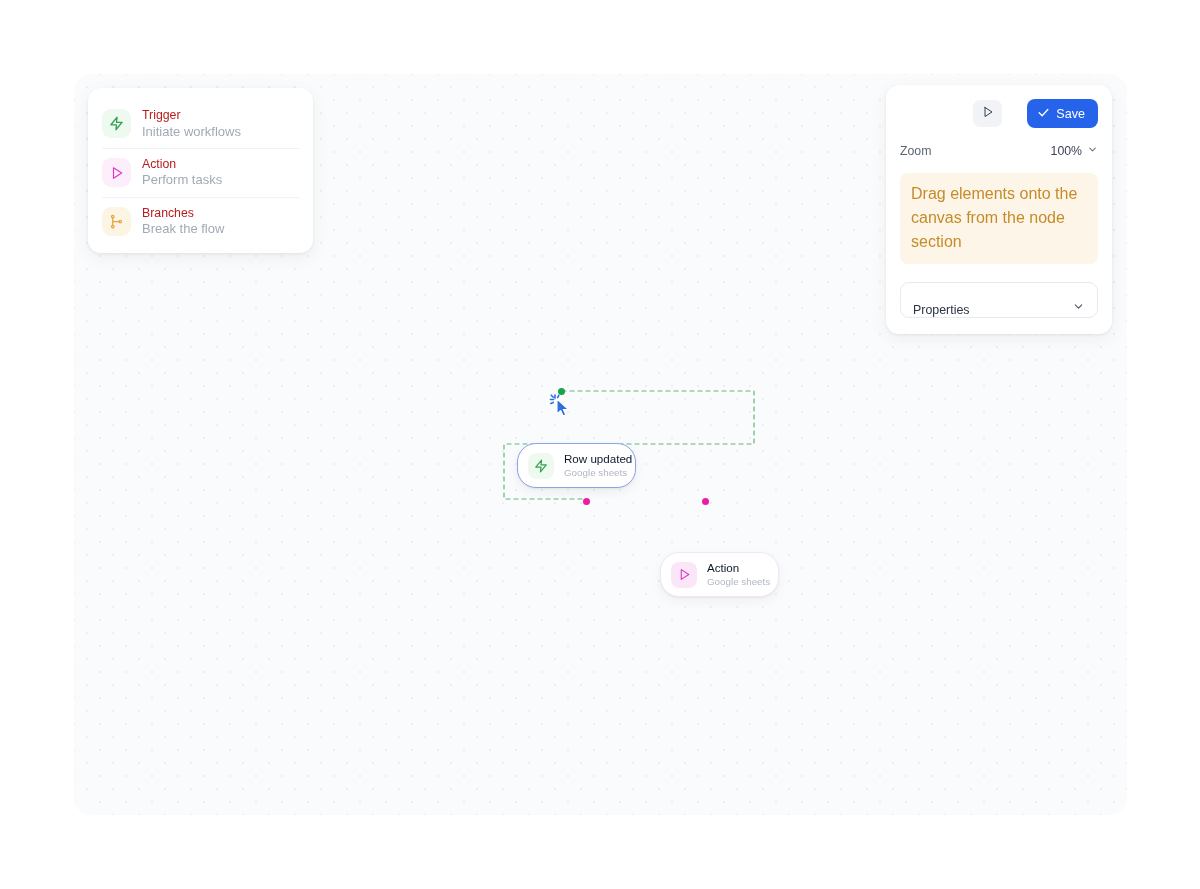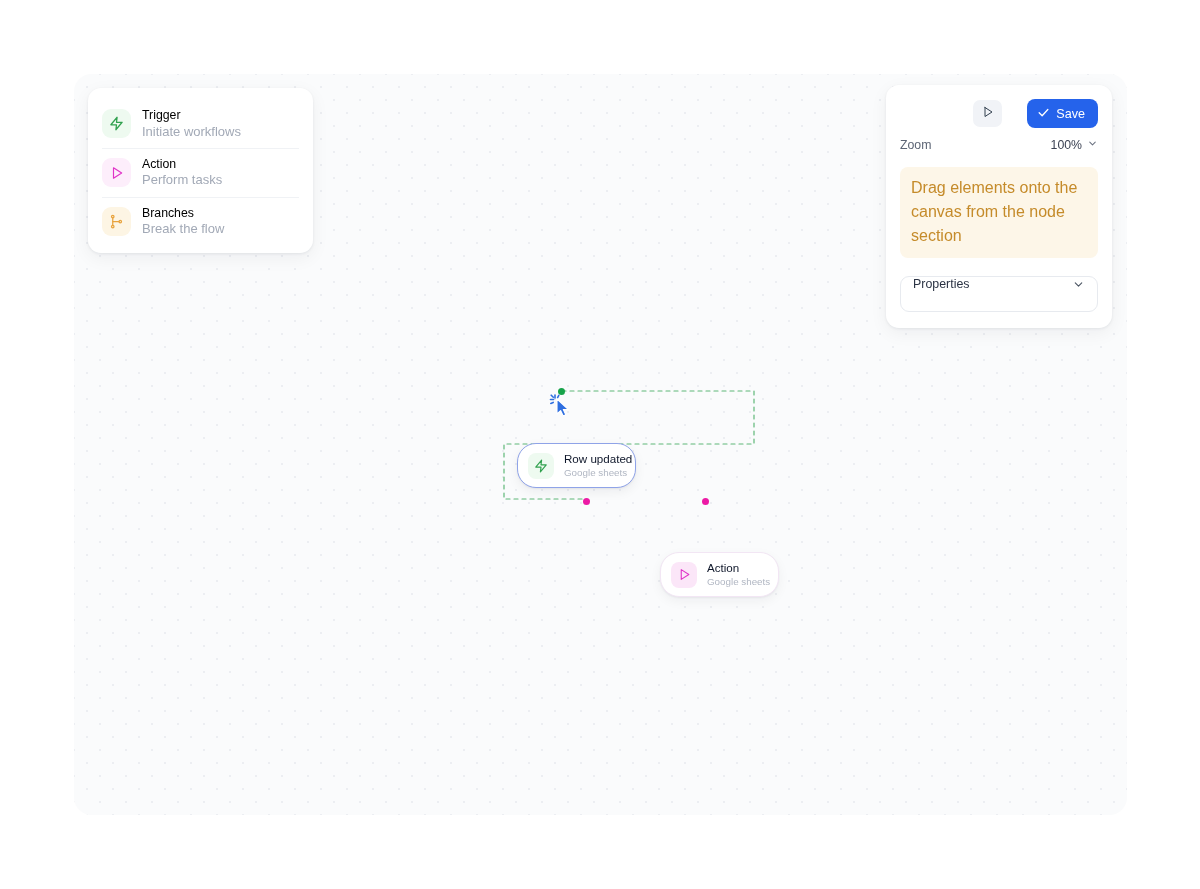--- a/index.html
+++ b/index.html
@@ -52,21 +52,21 @@
   .node-item:first-of-type { border-top: none; }
   .node-ico {
     width: 29px; height: 29px; border-radius: 9px;
     display: flex; align-items: center; justify-content: center;
     flex: 0 0 29px;
   }
   .ico-trigger  { background: #eefaf0; }
   .ico-action   { background: #fdeefb; }
   .ico-branches { background: #fdf5e4; }
   .node-text { display: flex; flex-direction: column; gap: 2px; }
-  .node-name { font-size: 12.3px; color: #000000; font-weight: 400; line-height: 1.1; }
+  .node-name { font-size: 12.3px; color: #b91c1c; font-weight: 400; line-height: 1.1; }
   .node-desc { font-size: 13px; color: #a2a9b6; line-height: 1.1; text-align: center; }
 
   
   .right-panel {
     position: absolute;
     left: 886px; top: 85px;
     width: 226px;
     background: #ffffff;
     border-radius: 13px;
     box-shadow: 0 1px 3px rgba(16,24,40,.07), 0 5px 18px rgba(16,24,40,.055);
@@ -81,41 +81,41 @@
   }
   .save-btn {
     height: 29px; padding: 0 13px 0 10px;
     background: #2563eb; border: none; border-radius: 8px;
     display: flex; align-items: center; gap: 6px;
     color: #ffffff; font-size: 12.6px; font-family: "Liberation Sans", sans-serif;
     cursor: pointer;
   }
   .zoom-row {
     display: flex; align-items: flex-end; justify-content: space-between;
-    margin-top: 10px;
+    margin-top: 16px;
     cursor: pointer;
   }
   .zoom-label { font-size: 12.3px; color: #5d6575; }
   .zoom-val { display: flex; align-items: center; gap: 5px; font-size: 12.3px; color: #3b4253; }
 
   .warn-box {
     margin-top: 15px;
     background: #fdf6e8;
     border-radius: 8px;
     padding: 9px 11px 10px 11px;
   }
   .warn-text { font-size: 16px; line-height: 1.5; color: #c58b2a; }
 
   .props-select {
     margin-top: 18px;
     height: 36px;
     border: 1px solid #e7eaef;
     border-radius: 9px;
     background: #ffffff;
-    display: flex; align-items: flex-start; justify-content: space-between;
+    display: flex; align-items: flex-end; justify-content: space-between;
     padding: 0 12px;
     cursor: pointer;
   }
   .props-label { font-size: 12.4px; color: #2b3344; }
 
   
   .flow-node {
     position: absolute;
     background: #ffffff;
     border-radius: 19px;

